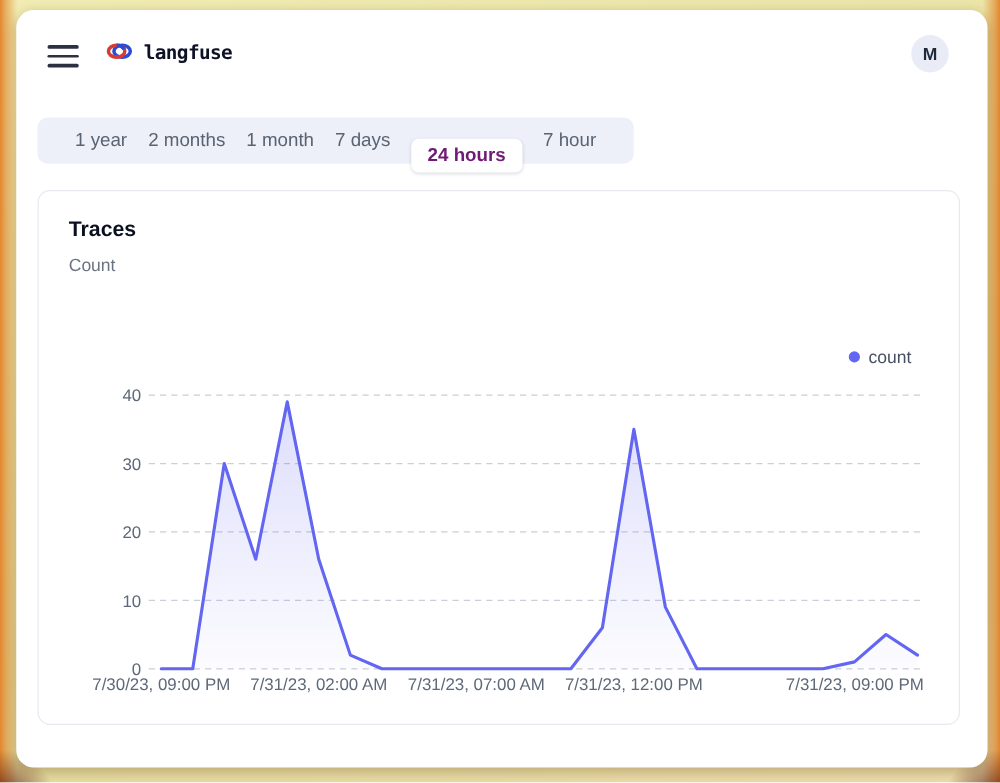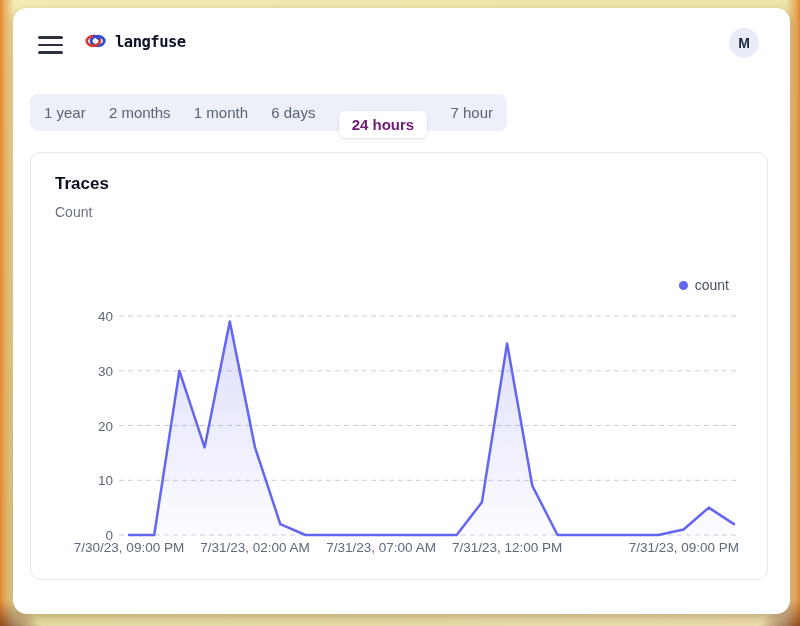--- a/index.html
+++ b/index.html
@@ -30,21 +30,21 @@
   .brand{position:absolute;left:72px;top:25px;display:flex;align-items:flex-start;gap:9px;height:24px;cursor:pointer;}
   .brand-text{font-family:"DejaVu Sans Mono",monospace;font-weight:bold;font-size:15.5px;letter-spacing:-0.5px;color:#0d1226;}
   .avatar{position:absolute;left:716px;top:20px;width:30px;height:30px;border-radius:50%;
     background:#e9ecf6;color:#1e293b;font-size:14px;font-weight:bold;
     display:flex;align-items:center;justify-content:center;cursor:pointer;}
 
   
   .tabbar{
     position:absolute;left:17px;top:86px;width:477px;height:37px;box-sizing:border-box;
     background:#edf0f8;border-radius:8px;
-    display:flex;align-items:center;justify-content:space-between;padding:0 14px;
+    display:flex;align-items:center;justify-content:space-between;padding:0 30px;
   }
   .tab{font-size:15px;color:#5a6372;cursor:pointer;white-space:nowrap;}
   .tab.selected{
     background:#ffffff;color:#701a75;font-weight:bold;
     padding:5px 13px;border-radius:6px;box-shadow:0 1px 3px rgba(15,23,42,.14);margin-top:24px;
   }
 
   
   .card{
     position:absolute;left:17px;top:144px;width:738px;height:428px;box-sizing:border-box;
@@ -80,21 +80,21 @@
         </svg>
         <span class="brand-text">langfuse</span>
       </div>
       <div class="avatar">M</div>
     </header>
 
     <nav class="tabbar">
         <div class="tab">1 year</div>
         <div class="tab">2 months</div>
         <div class="tab">1 month</div>
-        <div class="tab">6 days</div>
+        <div class="tab">7 days</div>
         <div class="tab selected">24 hours</div>
         <div class="tab">7 hour</div>
       </nav>
 
     <section class="card">
       <h2 class="card-title">Traces</h2>
       <div class="card-subtitle">Count</div>
 
       <div class="legend">
         <span class="legend-dot" style="background: rgb(99, 102, 241);"></span>

